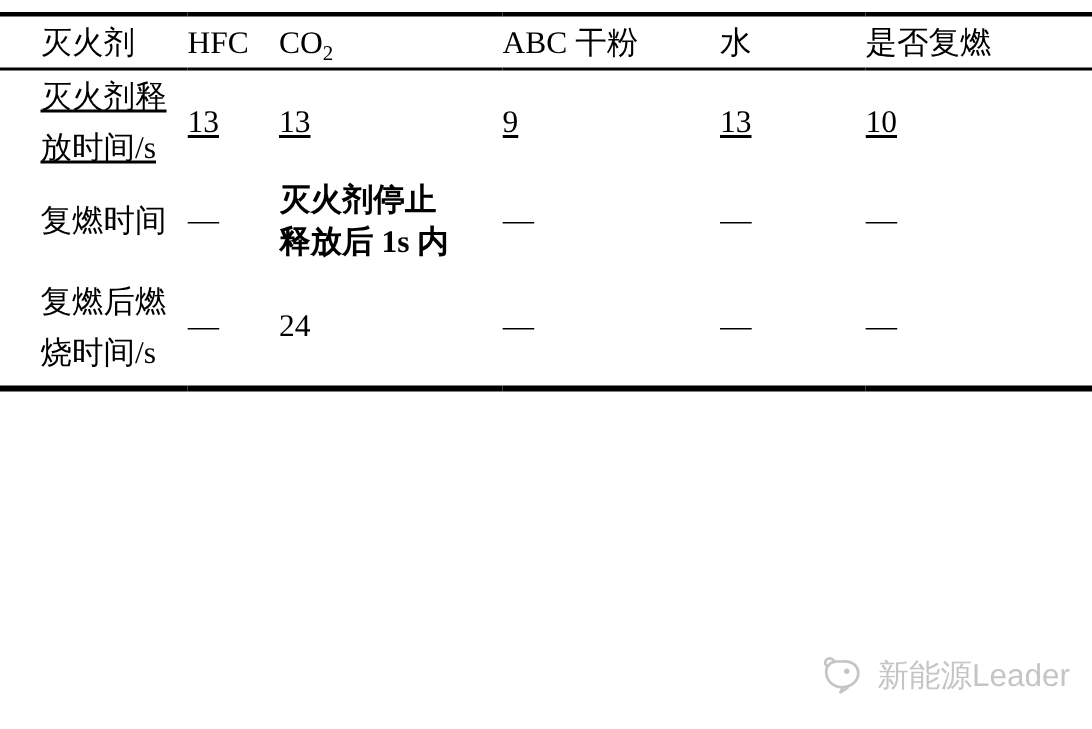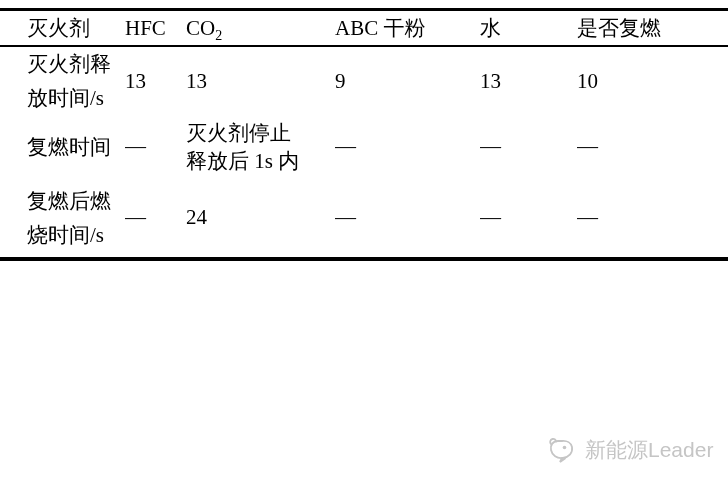--- a/index.html
+++ b/index.html
@@ -15,25 +15,25 @@
   }
   thead tr{border-bottom:2px solid #000;}
   th,td{
     padding:0;font-weight:normal;font-size:21px;text-align:left;
     vertical-align:middle;line-height:33px;overflow:hidden;
   }
   .label-cell{text-align:left;padding-left:27px;line-height:34px;}
   thead tr{height:33px;}
   tr.r1{height:84px;}
   tr.r2{height:77px;}
-  tr.r3{height:66px;}
+  tr.r3{height:66px;text-decoration:underline;}
   tr.r4{height:57px;}
   tr.r5{height:63px;}
   tr.r6{height:81px;}
-  td.twoline{line-height:28px;}
+  td.twoline{line-height:28px;font-weight:bold;}
   sub{font-size:14px;line-height:0;}
   .watermark{
     position:absolute;left:548px;top:433px;height:34px;
     display:flex;align-items:center;gap:5px;
     color:#c5c5c5;font-size:21px;
     font-family:"Liberation Sans","DejaVu Sans",sans-serif;
     text-shadow:0 0 2px #ffffff,0 0 1px #ffffff;
     white-space:nowrap;
   }
   .watermark svg{flex:0 0 auto;}

